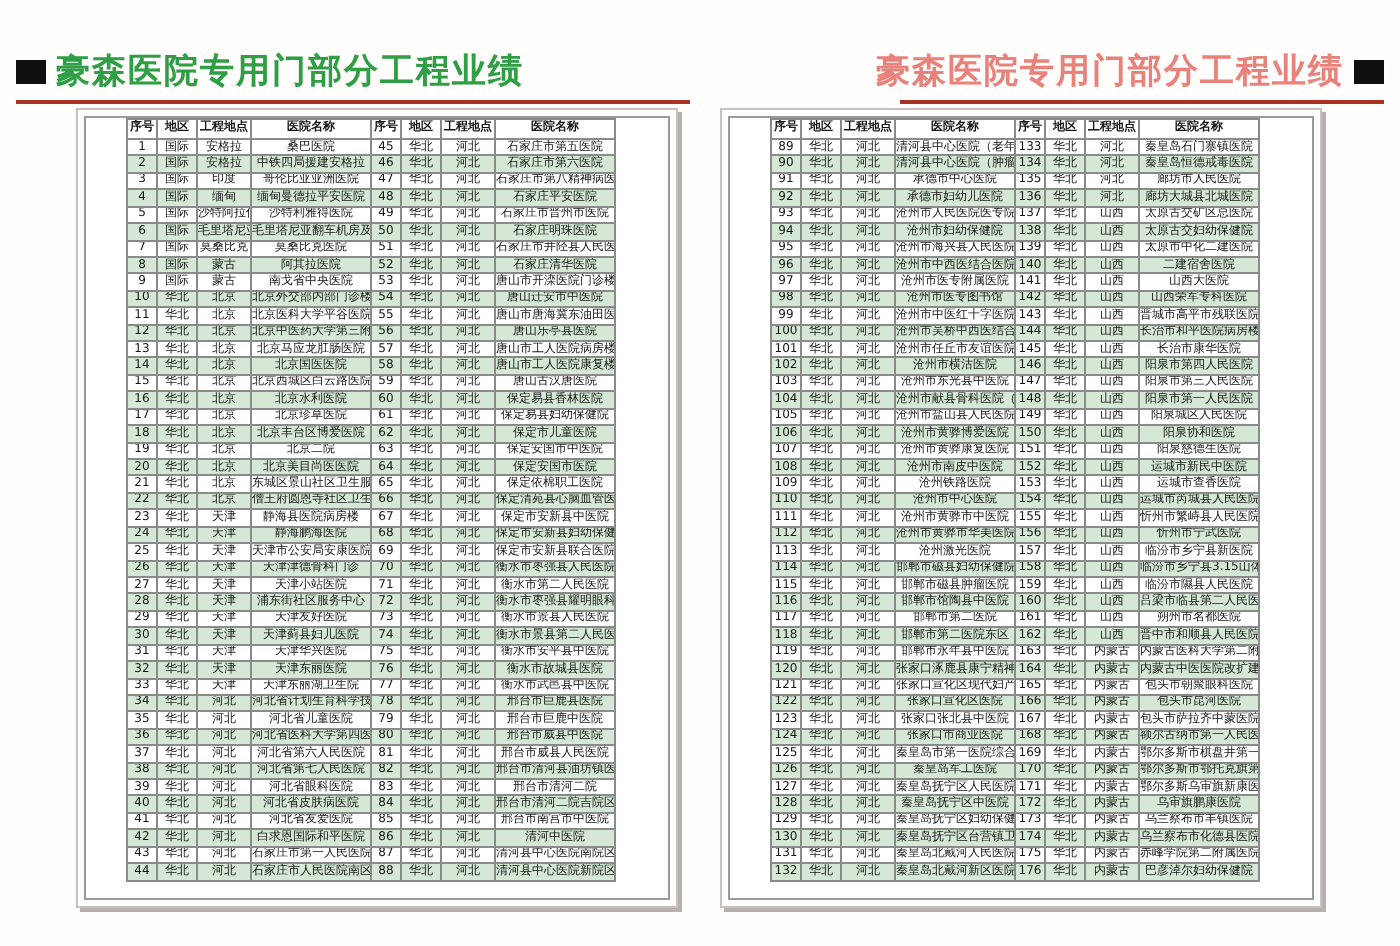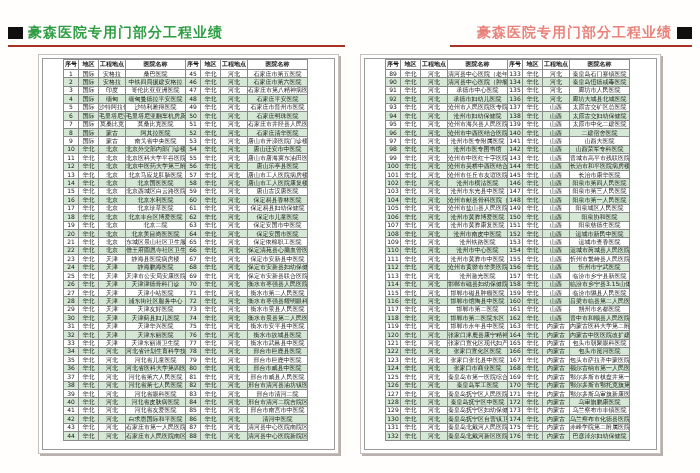--- a/index.html
+++ b/index.html
@@ -1,19 +1,19 @@
 <!DOCTYPE html>
 <html><head>
 <meta charset="utf-8">
 <style>
   html,body{margin:0;padding:0;}
   body{width:700px;height:473px;position:relative;background:#fffefd;
        font-family:"DejaVu Sans","Liberation Sans",sans-serif;overflow:hidden;}
   .title-bar{position:absolute;top:24px;display:flex;align-items:center;gap:5px;
-       border-bottom:2px solid #a93226;padding-bottom:3px;font-weight:bold;font-size:14px;
+       border-bottom:2px solid #a93226;padding-bottom:3px;font-weight:bold;font-size:17px;
        letter-spacing:1px;white-space:nowrap;}
   .title-left{left:8px;width:337px;color:#2f9e44;justify-content:flex-start;}
   .title-right{left:450px;width:242px;color:#e8837c;justify-content:flex-end;}
   .edge-tab{width:15px;height:12px;background:#101010;flex:0 0 auto;}
   .page{position:absolute;top:54px;width:299px;height:398px;background:#ffffff;
        border:1px solid #c7c0bd;box-shadow:2px 2px 0 #b7b0ad;}
   #page1{left:38px;}
   #page2{left:360px;}
   .inner-border{position:absolute;inset:3px;border:1px solid #9a9a9a;}
   table.projects{position:absolute;left:24px;top:4px;width:236px;height:382px;

